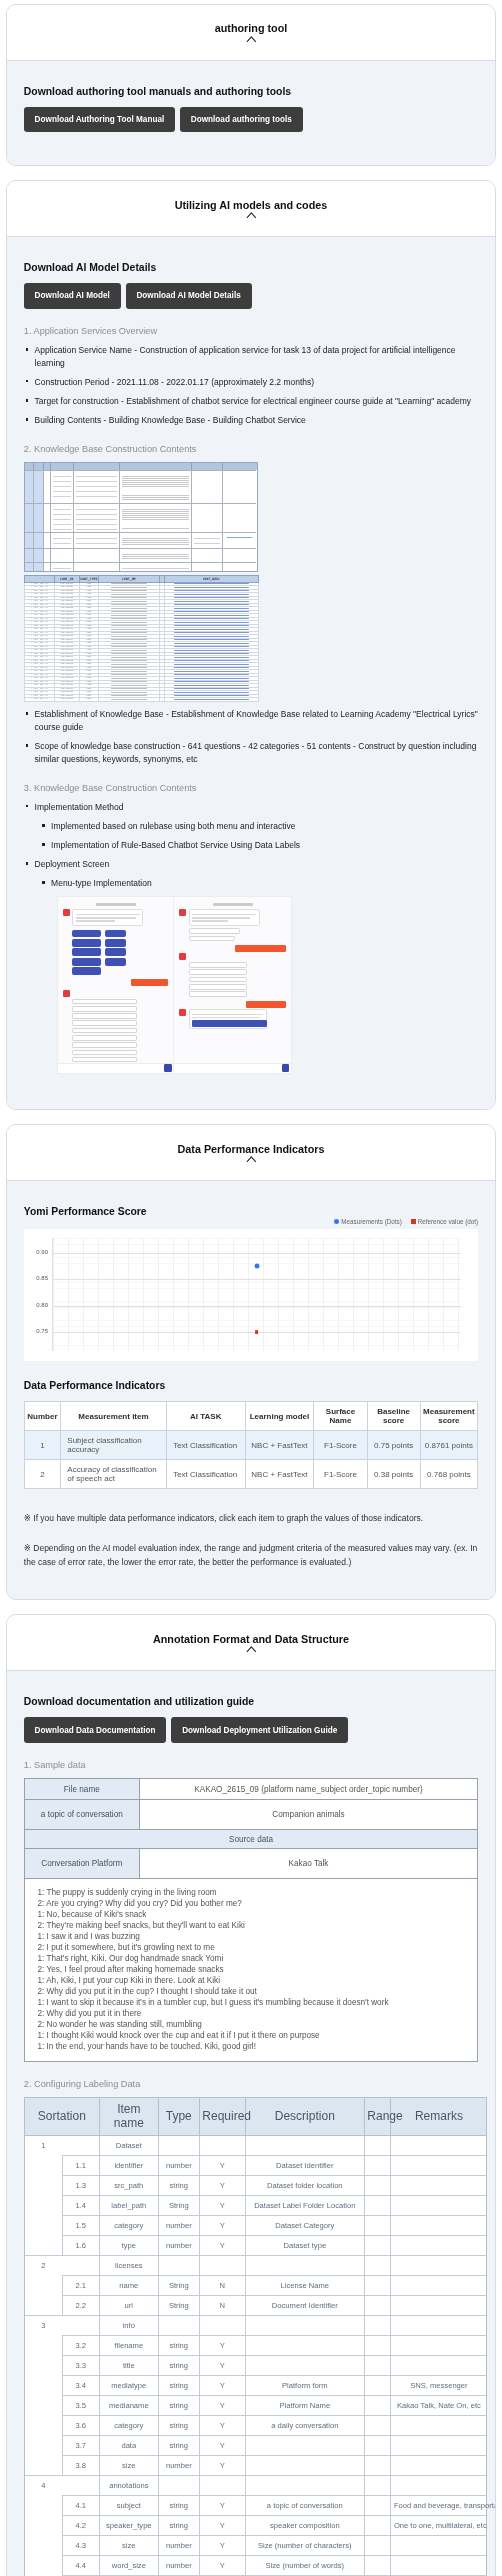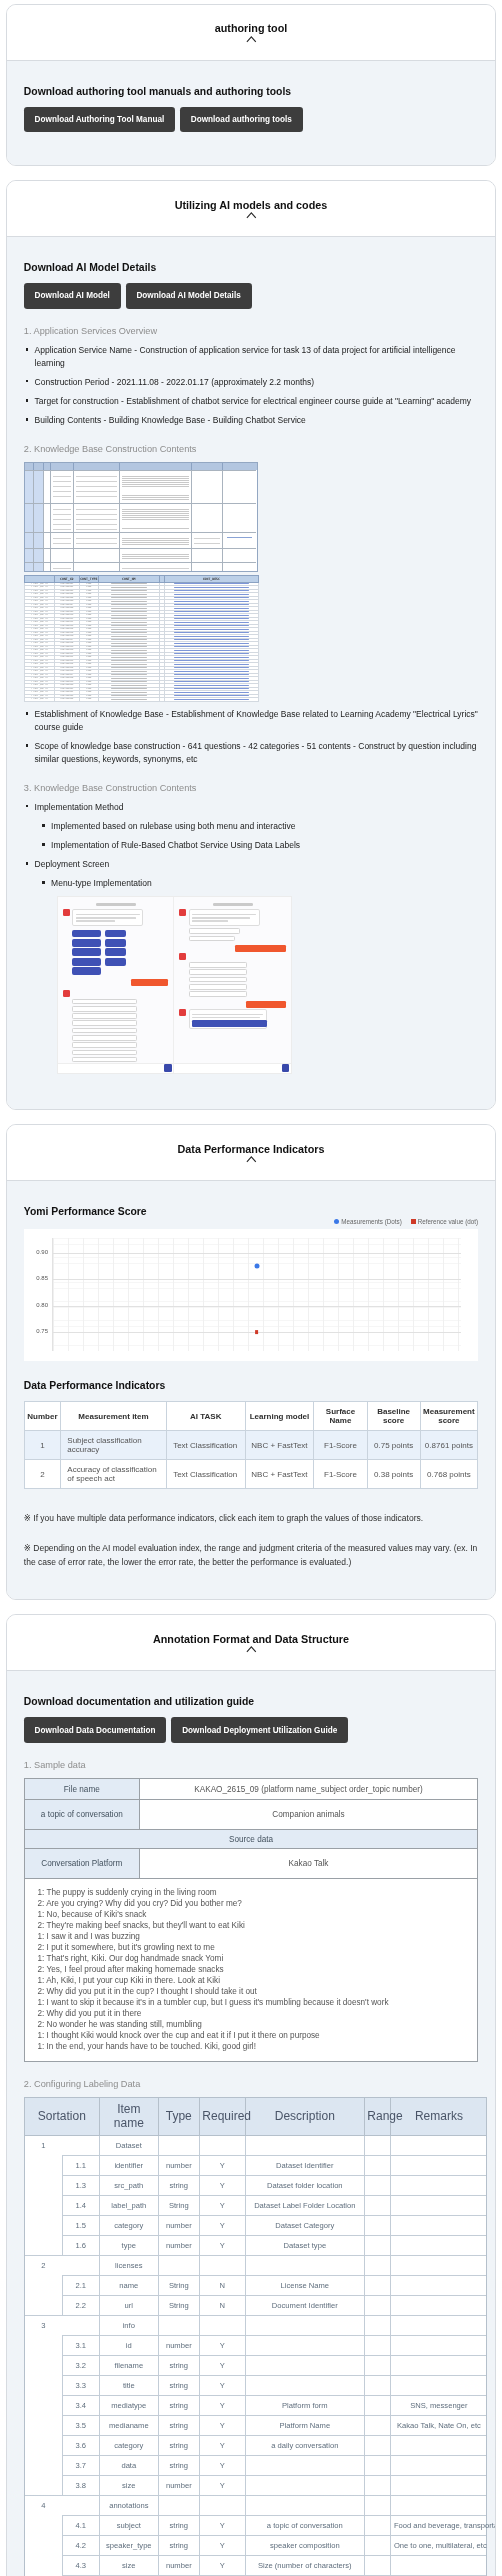--- a/index.html
+++ b/index.html
@@ -1083,30 +1083,20 @@
               <td class="l1">3</td>
               <td class="l2"></td>
               <td>info</td>
               <td></td>
               <td></td>
               <td></td>
               <td></td>
               <td class="rem"></td>
             </tr>
 
-            <tr class="child">
-              <td class="l1"></td>
-              <td class="l2">3.1</td>
-              <td>id</td>
-              <td>number</td>
-              <td>Y</td>
-              <td></td>
-              <td></td>
-              <td class="rem"></td>
-            </tr>
 
             <tr class="child">
               <td class="l1"></td>
               <td class="l2">3.2</td>
               <td>filename</td>
               <td>string</td>
               <td>Y</td>
               <td></td>
               <td></td>
               <td class="rem"></td>

